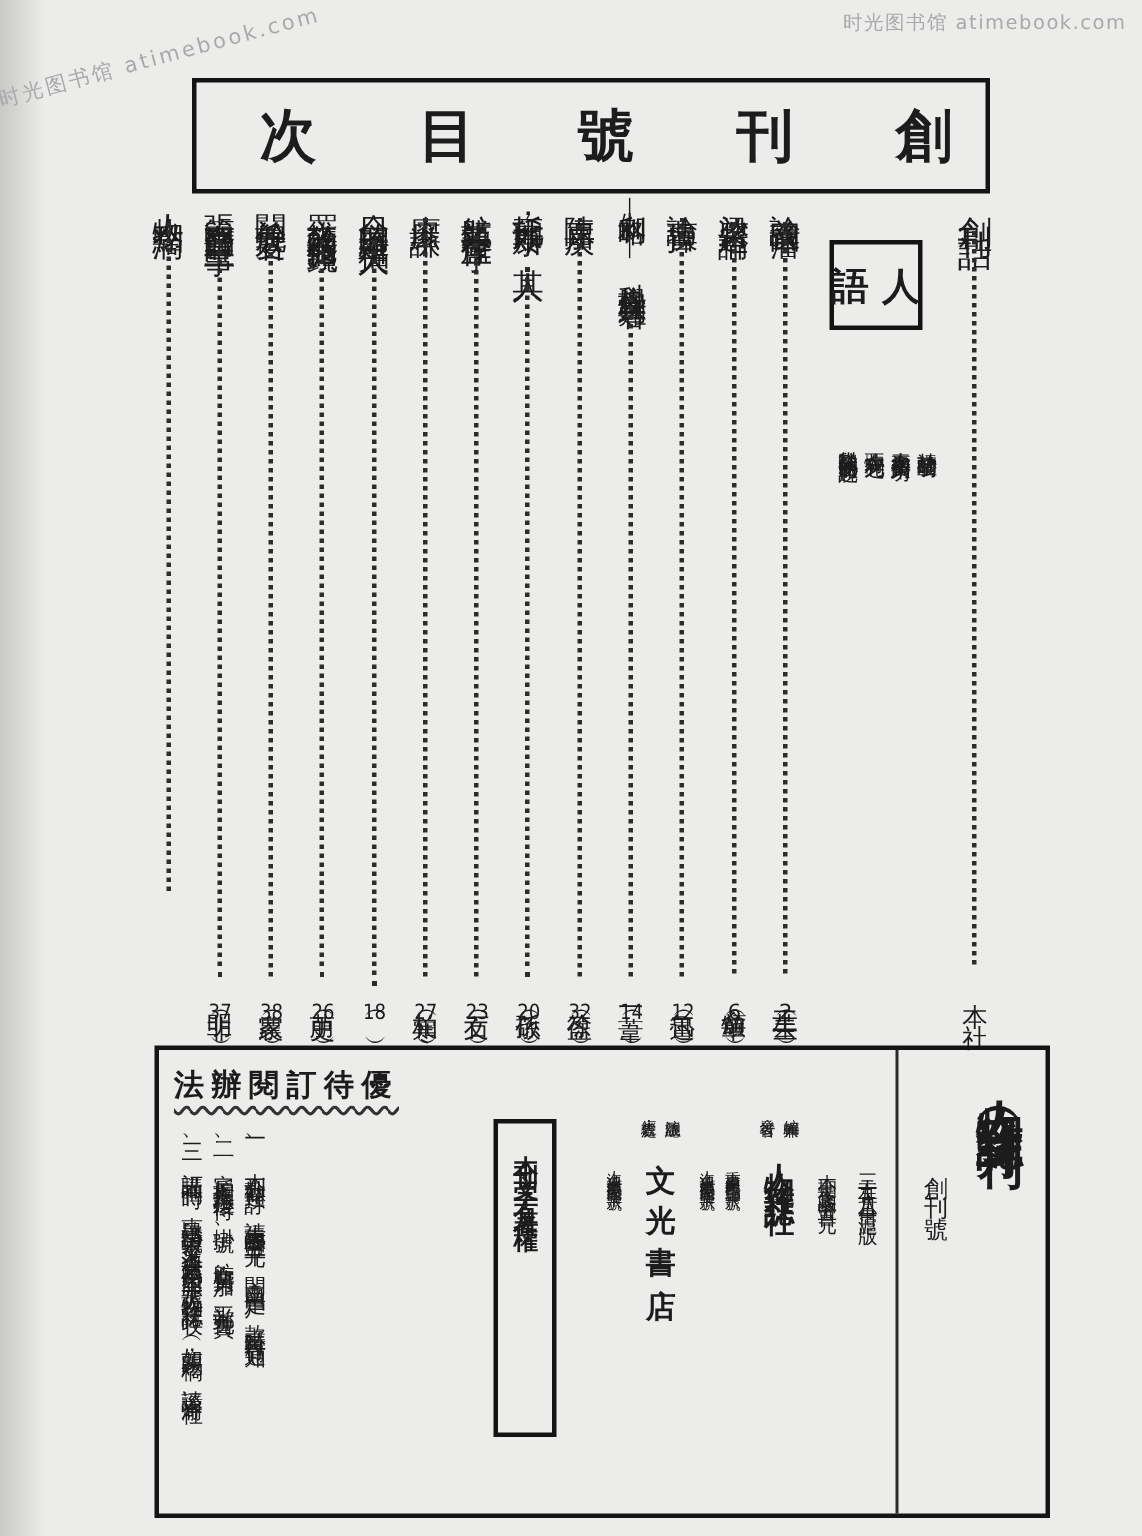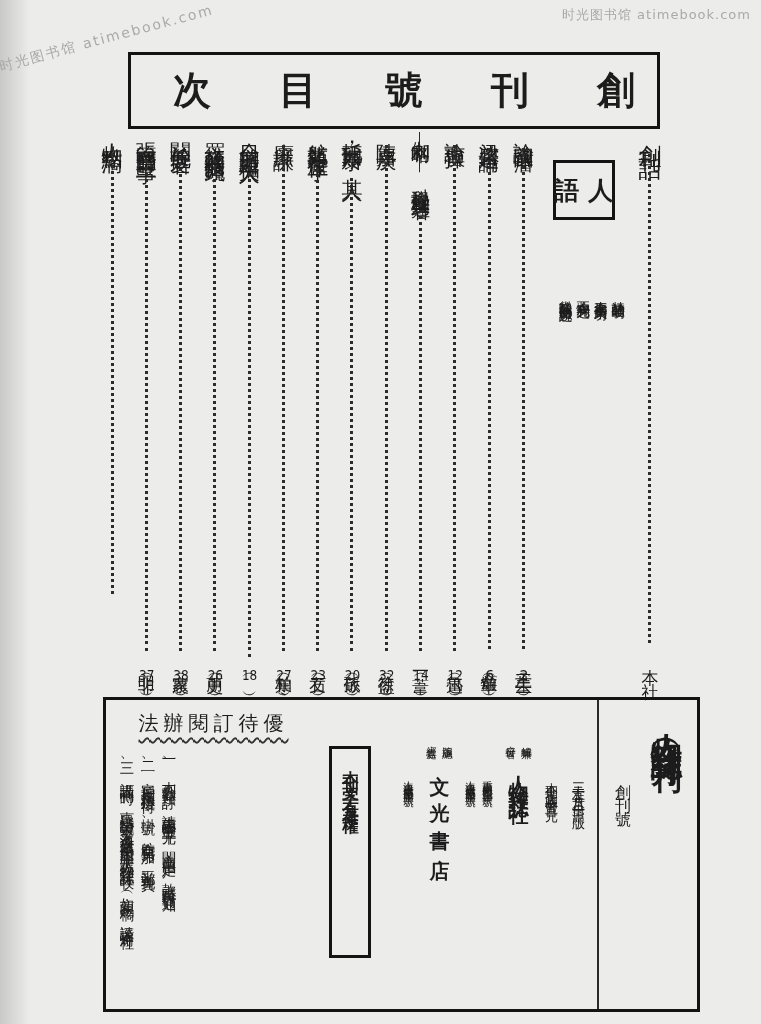--- a/index.html
+++ b/index.html
@@ -90,21 +90,21 @@
   .addr-single { font-size:10.5px; letter-spacing:1.5px; white-space:nowrap; }
 
   .copyright-sec { width:70px; display:flex; justify-content:center; }
   .copy-box {
     margin-top:46px; height:212px; border:3px solid #141414;
     writing-mode:vertical-rl; font-size:16.5px; font-weight:bold; letter-spacing:6px;
     padding:8px 7px; white-space:nowrap;
   }
 
   .subscription { flex:1; padding:6px 4px 0 10px; }
-  .sub-header { text-align:center; font-size:20px; font-weight:normal; letter-spacing:5px;
+  .sub-header { font-size:20px; font-weight:bold; letter-spacing:5px;
     text-decoration:underline wavy #333 2px; text-underline-offset:7px; margin-top:4px; }
   .sub-items { writing-mode:vertical-rl; height:252px; margin-top:14px;
     font-size:14.5px; letter-spacing:2.5px; line-height:21px; }
 </style>
 </head>
 <body>
 
 <div class="edge-shadow"></div>
 
 <div class="wm wm-top">时光图书馆 atimebook.com</div>

